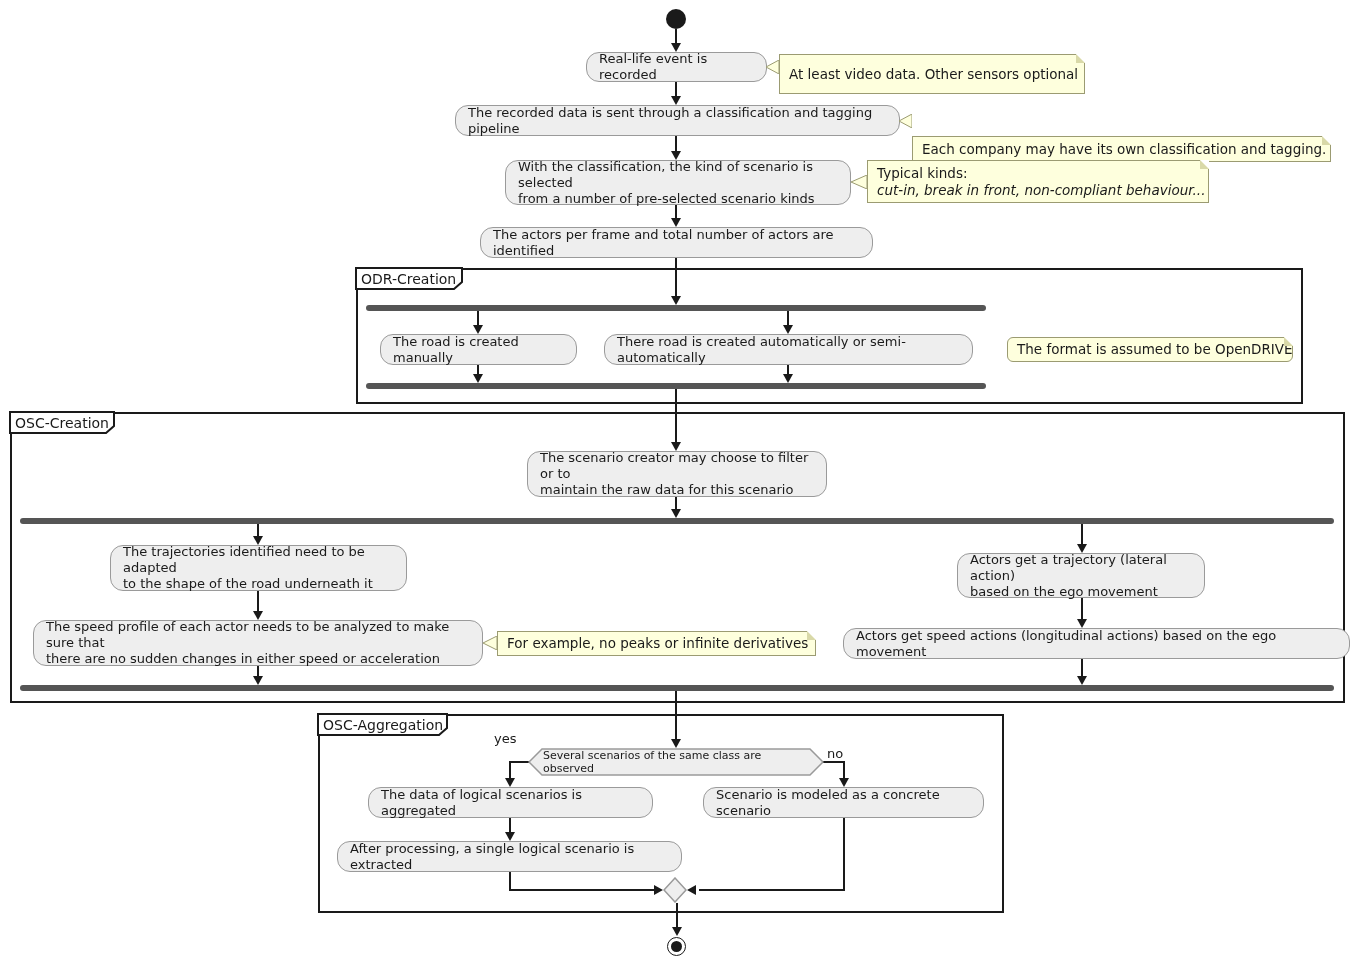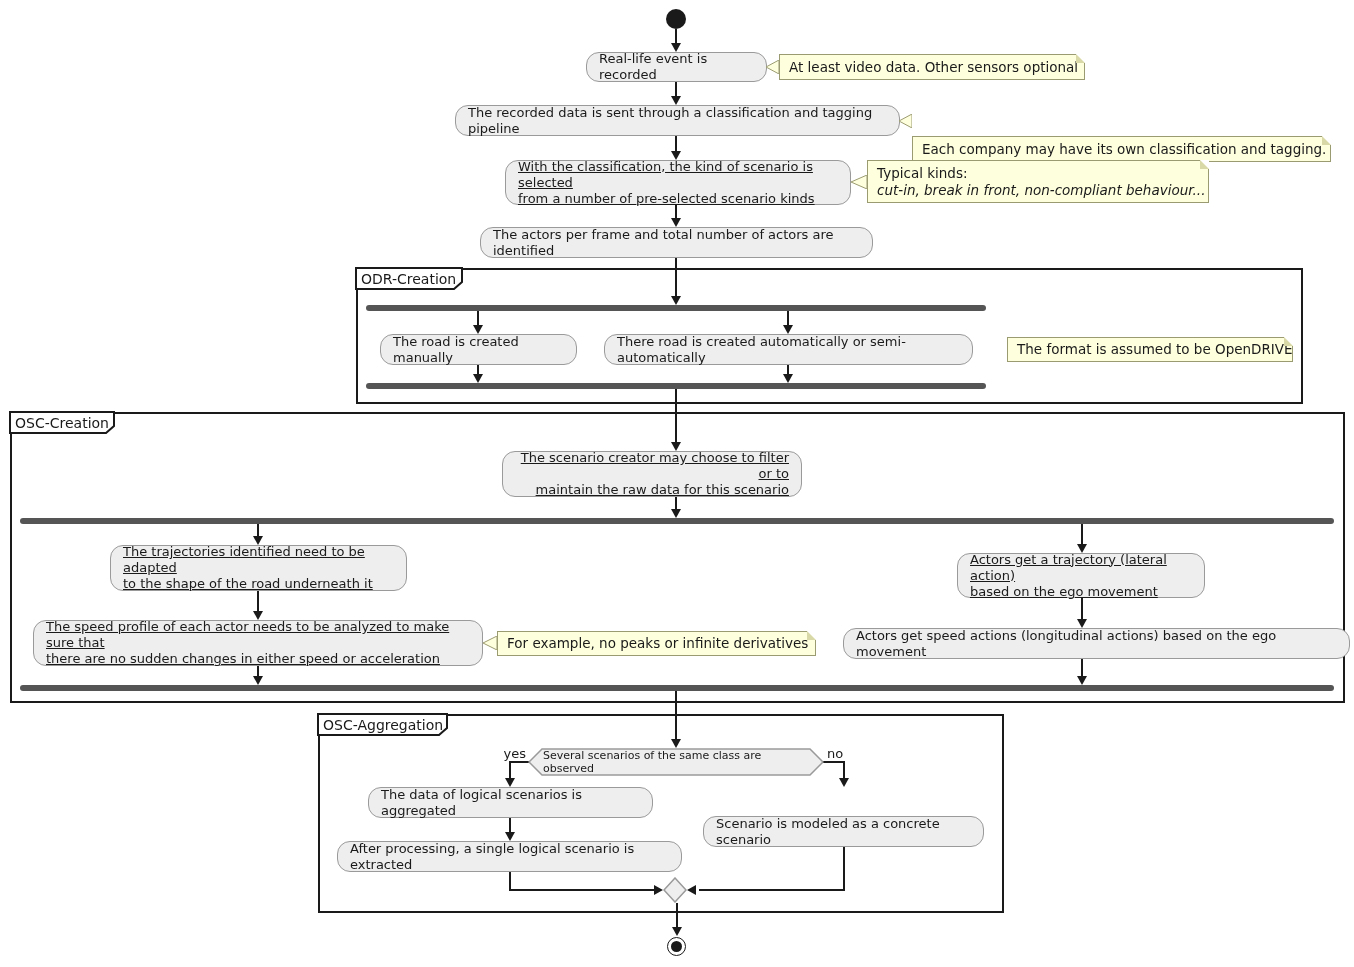--- a/index.html
+++ b/index.html
@@ -10,21 +10,21 @@
   }
   .activity {
     position:absolute; box-sizing:border-box;
     background:var(--activity-fill,#eee);
     border:1.5px solid var(--activity-border,#9a9a9a);
     border-radius:13px;
     display:flex; align-items:center; justify-content:center;
     font-size:13px; line-height:16px; white-space:pre-line;
     padding:2px 12px;
   }
-  .activity.left { justify-content:flex-start; text-align:left;text-decoration:underline; }
+  .activity.left { justify-content:flex-start; text-align:left; }
   .note {
     position:absolute; box-sizing:border-box;
     background:var(--note-fill,#feffdd);
     border:1px solid var(--note-border,#9b9b72);
     display:flex; flex-direction:column; justify-content:center;
     font-size:13.5px; line-height:17px; padding:2px 10px 2px 9px;
     white-space:nowrap;
   }
   .note .fold {
     position:absolute; top:-1px; right:-1px; width:0; height:0;
@@ -127,21 +127,21 @@
   <div class="ah-down" style="left:1077px; top:619px;"></div>
   <div class="vline" style="left:1081px; top:659px; height:18px;"></div>
   <div class="ah-down" style="left:1077px; top:676px;"></div>
 
   <div class="vline" style="left:675px; top:691px; height:49px;"></div>
   <div class="ah-down" style="left:671px; top:739px;"></div>
 
   <div class="hline" style="left:509px; top:761px; width:20px;"></div>
   <div class="vline" style="left:509px; top:762px; height:17px;"></div>
   <div class="ah-down" style="left:505px; top:778px;"></div>
-  <div class="edge-label" style="left:494px; top:746px; width:32px; text-align:right;">yes</div>
+  <div class="edge-label" style="left:494px; top:731px; width:32px; ">yes</div>
 
   <div class="hline" style="left:823px; top:761px; width:22px;"></div>
   <div class="vline" style="left:843px; top:762px; height:17px;"></div>
   <div class="ah-down" style="left:839px; top:778px;"></div>
   <div class="edge-label" style="left:827px; top:746px; width:30px;">no</div>
 
   <div class="vline" style="left:509px; top:818px; height:15px;"></div>
   <div class="ah-down" style="left:505px; top:832px;"></div>
 
   <div class="vline" style="left:509px; top:872px; height:18px;"></div>
@@ -172,21 +172,21 @@
 
   <div class="activity" style="left:480px; top:227px; width:393px; height:31px;">
     <span>The actors per frame and total number of actors are identified</span></div>
 
   <div class="activity" style="left:380px; top:334px; width:197px; height:31px;">
     <span>The road is created manually</span></div>
 
   <div class="activity" style="left:604px; top:334px; width:369px; height:31px;">
     <span>There road is created automatically or semi-automatically</span></div>
 
-  <div class="activity left" style="left:502px; top:451px; width:300px; height:46px;text-align:right;">
+  <div class="activity left" style="left:527px; top:451px; width:300px; height:46px;">
     <span>The scenario creator may choose to filter or to
 maintain the raw data for this scenario</span></div>
 
   <div class="activity left" style="left:110px; top:545px; width:297px; height:46px;">
     <span>The trajectories identified need to be adapted
 to the shape of the road underneath it</span></div>
 
   <div class="activity left" style="left:33px; top:620px; width:450px; height:46px;align-items:center;">
     <span>The speed profile of each actor needs to be analyzed to make sure that
 there are no sudden changes in either speed or acceleration</span></div>
@@ -194,39 +194,39 @@
   <div class="activity left" style="left:957px; top:553px; width:248px; height:45px;">
     <span>Actors get a trajectory (lateral action)
 based on the ego movement</span></div>
 
   <div class="activity" style="left:843px; top:628px; width:507px; height:31px;">
     <span>Actors get speed actions (longitudinal actions) based on the ego movement</span></div>
 
   <div class="activity" style="left:368px; top:787px; width:285px; height:31px;">
     <span>The data of logical scenarios is aggregated</span></div>
 
-  <div class="activity" style="left:703px; top:787px; width:281px; height:31px;margin-top:29px;">
+  <div class="activity" style="left:703px; top:787px; width:281px; height:31px;">
     <span>Scenario is modeled as a concrete scenario</span></div>
 
   <div class="activity" style="left:337px; top:841px; width:345px; height:31px;">
     <span>After processing, a single logical scenario is extracted</span></div>
 
   <svg style="position:absolute; left:528px; top:748px;" width="296" height="28" viewBox="0 0 296 28">
     <polygon points="14,1 282,1 295,14 282,27 14,27 1,14" fill="#eeeeee" stroke="#9a9a9a" stroke-width="1.5"></polygon>
   </svg>
   <div class="decision-text" style="left:543px; top:748px; width:266px; height:28px;">Several scenarios of the same class are observed</div>
 
   <svg style="position:absolute; left:663px; top:877px;" width="24" height="26" viewBox="0 0 24 26">
     <polygon points="12,1 23,13 12,25 1,13" fill="#eeeeee" stroke="#9a9a9a" stroke-width="1.5"></polygon>
   </svg>
 
   <svg class="wedge" style="left:766px; top:60px;" width="13" height="14" viewBox="0 0 13 14">
     <polygon points="13,0 13,14 0,7" style="fill:var(--note-fill); stroke:var(--note-border); stroke-width:1;"></polygon>
   </svg>
-  <div class="note" style="left:779px; top:54px; width:306px; height:26px;">
+  <div class="note" style="left:779px; top:54px; width:306px; height:40px;">
     <div class="fold"></div>
     <span>At least video data. Other sensors optional</span>
   </div>
 
   <svg class="wedge" style="left:899px; top:114px;" width="13" height="14" viewBox="0 0 13 14">
     <polygon points="13,0 13,14 0,7" style="fill:var(--note-fill); stroke:var(--note-border); stroke-width:1;"></polygon>
   </svg>
   <div class="note" style="left:912px; top:108px; width:419px; height:26px;margin-top:28px;">
     <div class="fold"></div>
     <span>Each company may have its own classification and tagging.</span>
@@ -234,21 +234,21 @@
 
   <svg class="wedge" style="left:851px; top:175px;" width="16" height="14" viewBox="0 0 16 14">
     <polygon points="16,0 16,14 0,7" style="fill:var(--note-fill); stroke:var(--note-border); stroke-width:1;"></polygon>
   </svg>
   <div class="note" style="left:867px; top:160px; width:342px; height:43px;">
     <div class="fold"></div>
     <span>Typical kinds:</span>
     <span class="italic">cut-in, break in front, non-compliant behaviour...</span>
   </div>
 
-  <div class="note" style="left:1007px; top:337px; width:286px; height:25px;">
+  <div class="note" style="left:1007px; top:337px; width:286px; height:25px;border-radius:6px;">
     <div class="fold"></div>
     <span>The format is assumed to be OpenDRIVE</span>
   </div>
 
   <svg class="wedge" style="left:483px; top:636px;" width="14" height="14" viewBox="0 0 14 14">
     <polygon points="14,0 14,14 0,7" style="fill:var(--note-fill); stroke:var(--note-border); stroke-width:1;"></polygon>
   </svg>
   <div class="note" style="left:497px; top:631px; width:319px; height:25px;">
     <div class="fold"></div>
     <span>For example, no peaks or infinite derivatives</span>

